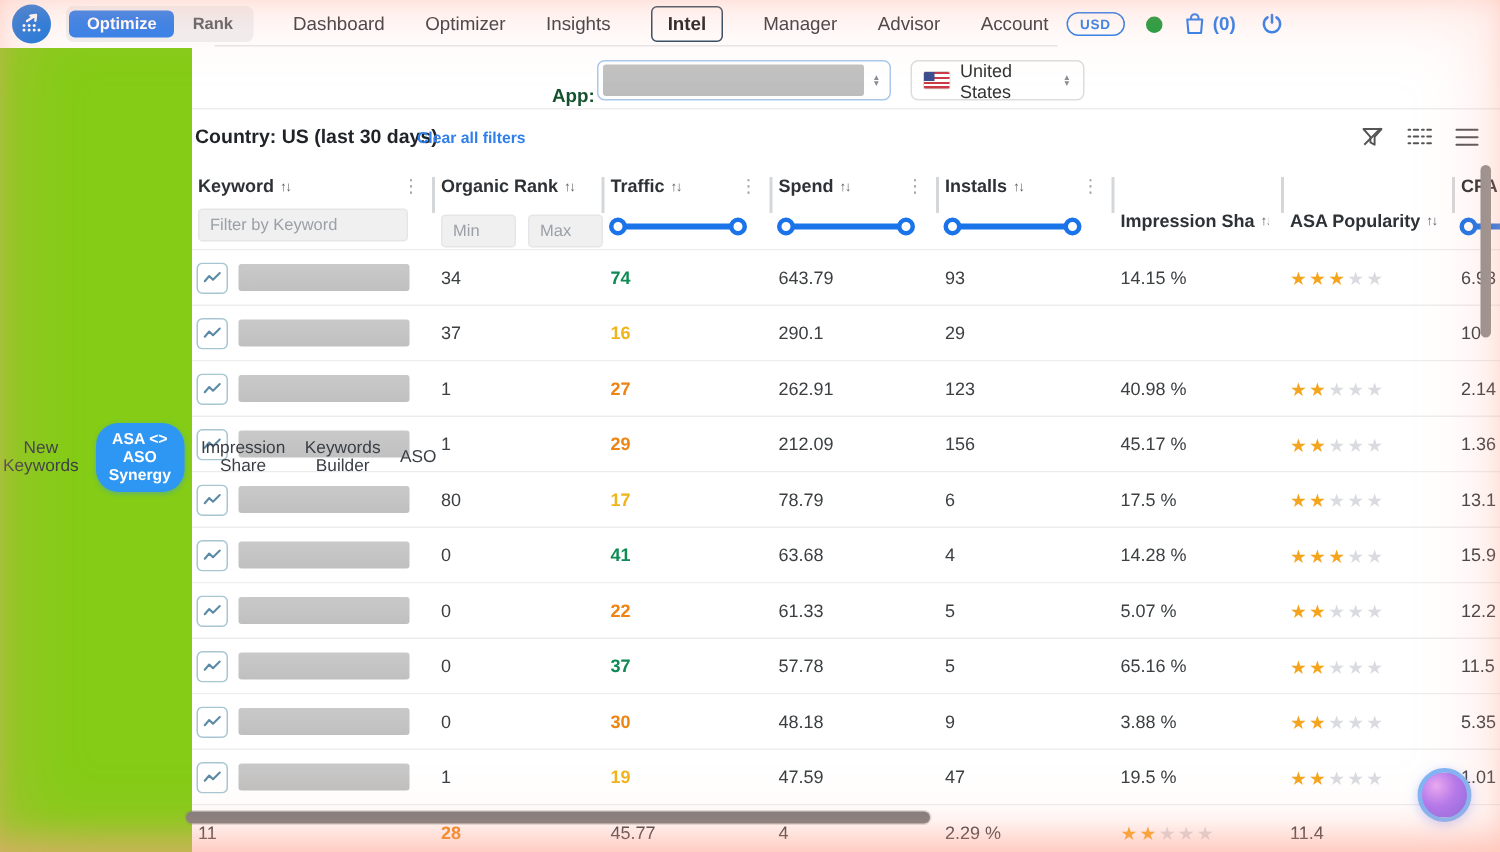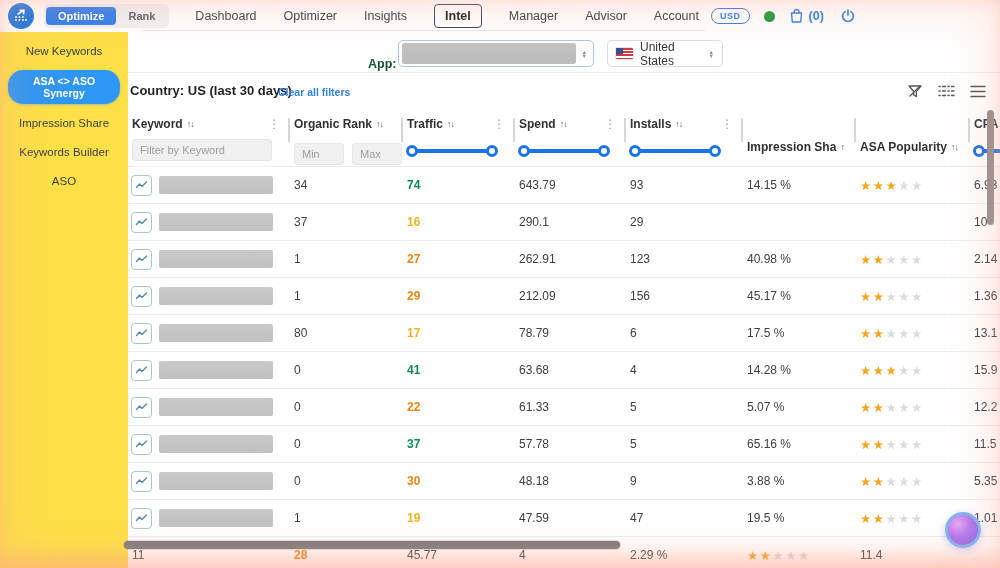--- a/index.html
+++ b/index.html
@@ -17,21 +17,21 @@
   .toggle-btn.active { background:#2f80ed; color:#fff; }
   .nav-items { display:flex; align-items:center; gap:27px; margin-left:26px; font-size:12.5px; font-weight:500; color:#3c4043; }
   .nav-item { cursor:pointer; white-space:nowrap; }
   .nav-item.active { border:1.5px solid #2c4a63; border-radius:4px; padding:4px 10px; font-weight:bold; color:#222; }
   .usd-pill { border:1.5px solid #2f80ed; color:#2f80ed; font-size:9px; font-weight:bold; border-radius:10px; padding:2px 8px; margin-left:12px; letter-spacing:.5px; }
   .green-dot { width:11px; height:11px; border-radius:50%; background:#1f9d3f; margin-left:14px; }
   .cart { display:flex; align-items:center; gap:5px; margin-left:14px; color:#2f80ed; font-size:12.5px; font-weight:bold; }
   .power { margin-left:16px; display:flex; }
 
   
-  .sidebar { position:absolute; left:0; top:32px; width:128px; height:536px; background:#fde047; display:flex; flex-direction:column; align-items:center; padding-top:9px; gap:9px; z-index:5; }
+  .sidebar { position:absolute; left:0; top:32px; width:128px; height:536px; background:#84cc16; display:flex; align-items:center; padding-top:9px; gap:9px; z-index:5; }
   .side-item { font-size:11.5px; color:#3a3f45; padding:4px 2px; cursor:pointer; text-align:center; }
   .side-item.active { background:#2e96f3; color:#fff; font-weight:bold; font-size:10.5px; border-radius:15px; padding:5px 9px; width:112px; box-shadow:0 1px 3px rgba(46,150,243,.4); }
 
   
   .main { position:absolute; left:128px; top:32px; width:872px; height:536px; }
   .app-bar { position:relative; height:41px; border-bottom:1px solid #ededed; }
   .app-label { position:absolute; left:240px; top:13px; font-size:12.5px; font-weight:bold; color:#14532d;margin-top:12px; }
   .app-select { position:absolute; left:270px; top:8px; width:196px; height:27px; border:1px solid #a9c9ec; border-radius:5px; background:#fff; display:flex; align-items:center; padding:0 6px 0 3px; }
   .app-redact { flex:1; height:21px; background:linear-gradient(#c3c3c3,#bcbcbc); border-radius:2px; filter:blur(.5px); }
   .stepper { display:flex; flex-direction:column; line-height:4px; font-size:5.5px; color:#8a8f96; margin-left:6px; }

